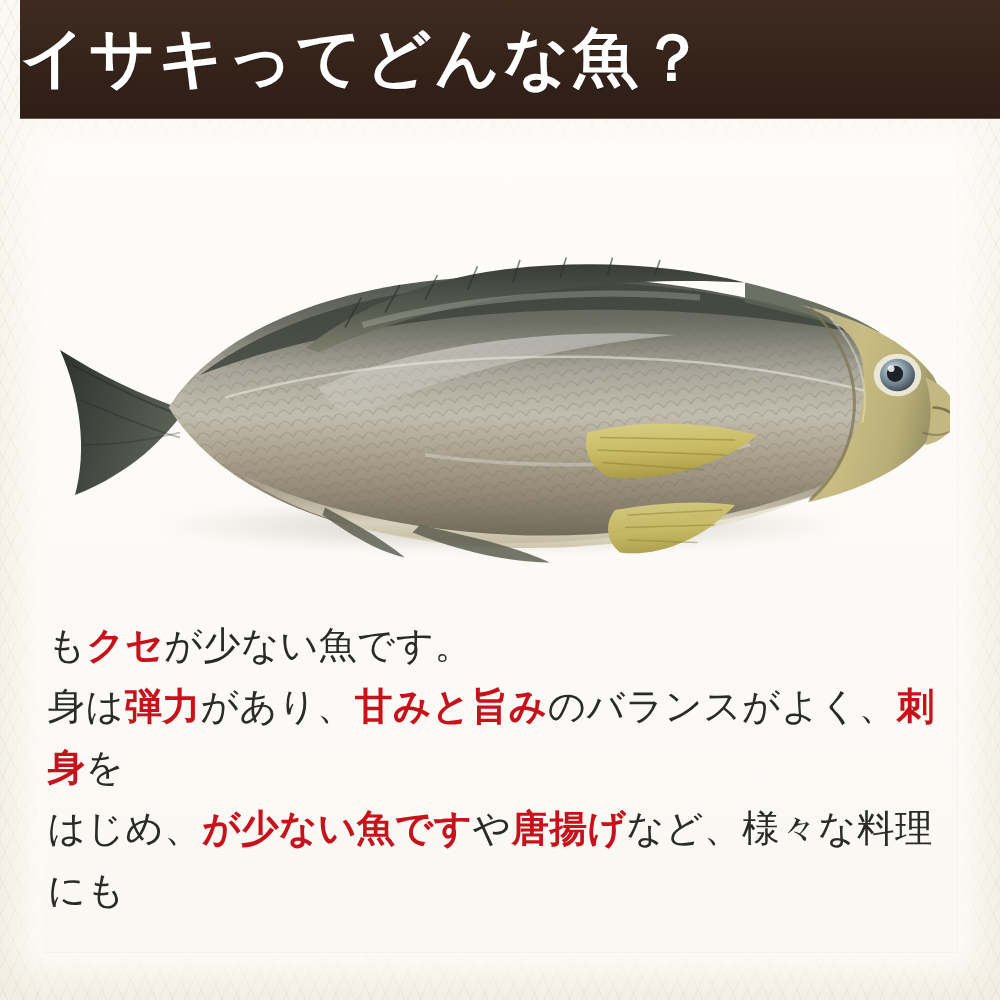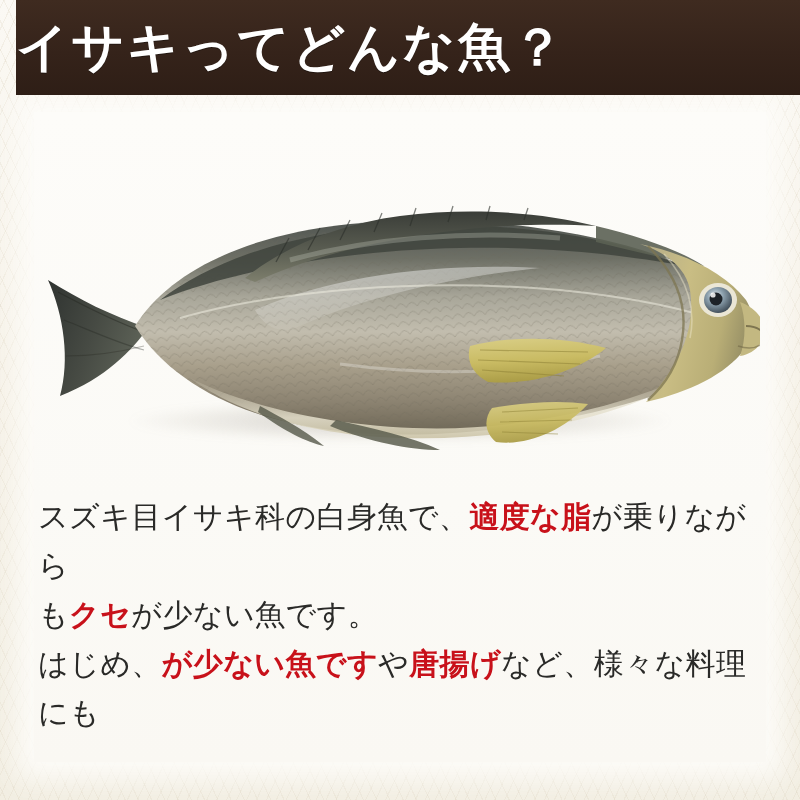--- a/index.html
+++ b/index.html
@@ -252,24 +252,24 @@
         <circle cx="676" cy="149" r="6.5" fill="#1d2228"></circle>
         <circle cx="673" cy="145" r="2.6" fill="#ffffff" opacity="0.85"></circle>
 
         <path d="M250 110 C330 88 430 80 520 88" fill="none" stroke="#dfe2d8" stroke-opacity="0.25" stroke-width="5"></path>
       </svg>
     </div>
   </div>
 
   <div class="body-text">
     <p>
-      <span class="lead">スズキ目イサキ科の白身魚で、</span><span class="em">適度な脂</span><span class="lead">が乗りながら</span>
+      <span class="lead">も</span><span class="em">クセ</span><span class="lead">が少ない魚です。</span>
     </p>
     <p>
-      <span class="lead">も</span><span class="em">クセ</span><span class="lead">が少ない魚です。</span>
+      <span class="lead">身は</span><span class="em">弾力</span><span class="lead">があり、</span><span class="em">甘みと旨み</span><span class="lead">のバランスがよく、</span><span class="em">刺身</span><span class="lead">を</span>
     </p>
     <p>
       <span class="lead">はじめ、</span><span class="em">が少ない魚です</span><span class="lead">や</span><span class="em">唐揚げ</span><span class="lead">など、様々な料理にも</span>
     </p>
 
   </div>
 
 </div>
 
 </body></html>

